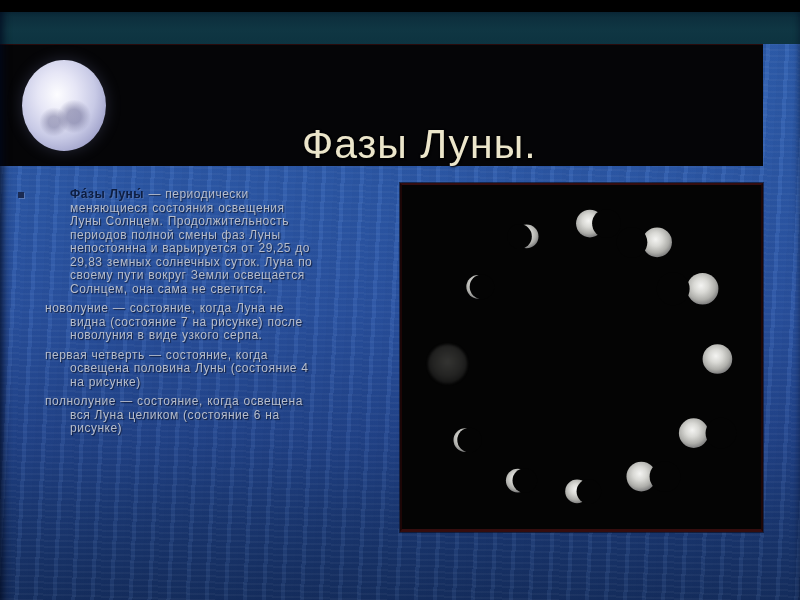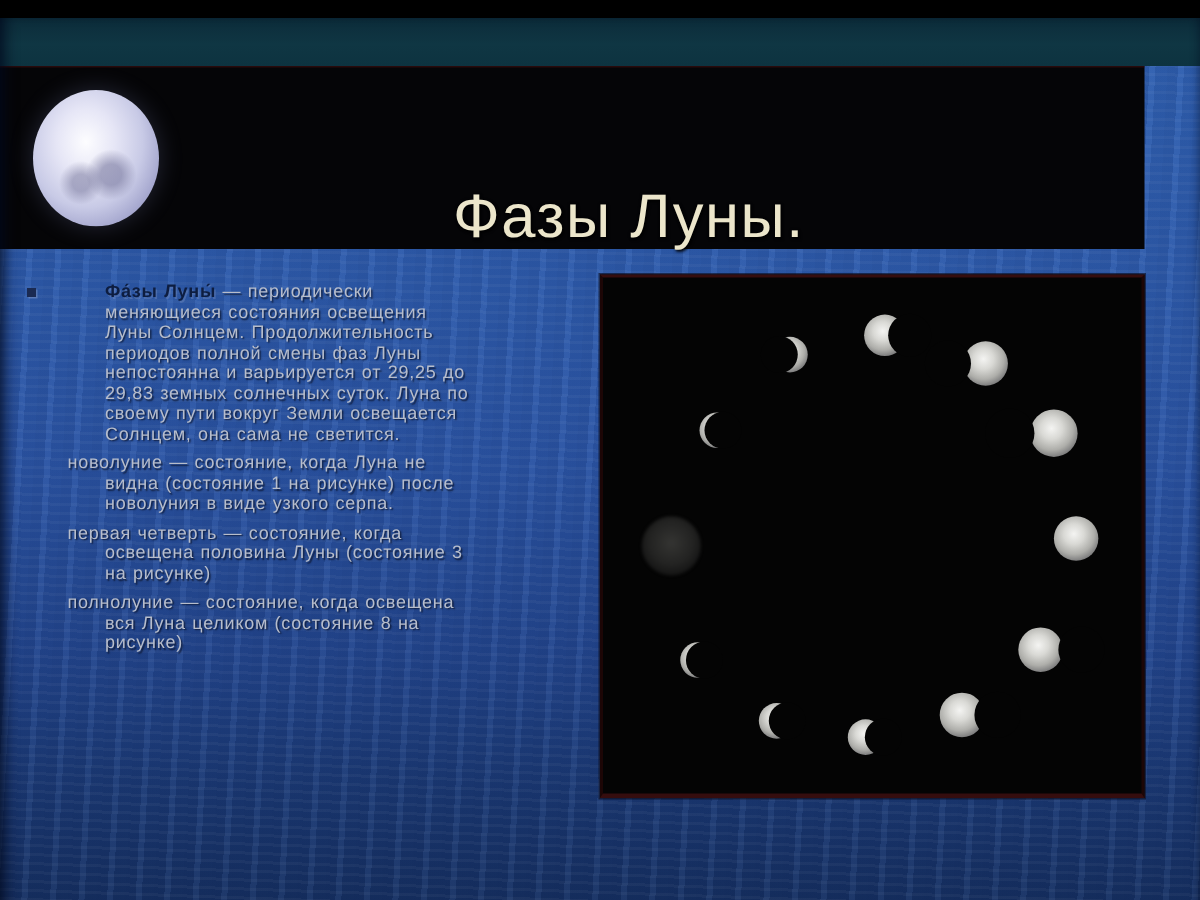--- a/index.html
+++ b/index.html
@@ -67,27 +67,27 @@
   <div class="text-col">
     <p class="def"><span class="bullet-marker"></span><span class="lead">Фа́зы Луны́ </span><span>— периодически
 меняющиеся состояния освещения
 Луны Солнцем. Продолжительность
 периодов полной смены фаз Луны
 непостоянна и варьируется от 29,25 до
 29,83 земных солнечных суток. Луна по
 своему пути вокруг Земли освещается
 Солнцем, она сама не светится.</span></p>
     <p>новолуние — состояние, когда Луна не
-видна (состояние 1 на рисунке)  после
+видна (состояние 7 на рисунке)  после
 новолуния в виде узкого серпа.</p>
     <p>первая четверть — состояние, когда
-освещена половина Луны (состояние 3
+освещена половина Луны (состояние 4
 на рисунке)</p>
     <p>полнолуние — состояние, когда освещена
-вся Луна целиком (состояние 8 на
+вся Луна целиком (состояние 6 на
 рисунке)</p>
   </div>
 
   <div class="moon-figure">
     <svg viewBox="0 0 363 348" xmlns="http://www.w3.org/2000/svg">
       <defs>
         <radialGradient id="grad-lit" cx="45%" cy="40%" r="65%">
           <stop offset="0%" stop-color="#f4f4f2"></stop>
           <stop offset="35%" stop-color="#d9d9d5"></stop>
           <stop offset="70%" stop-color="#aeaeaa"></stop>

